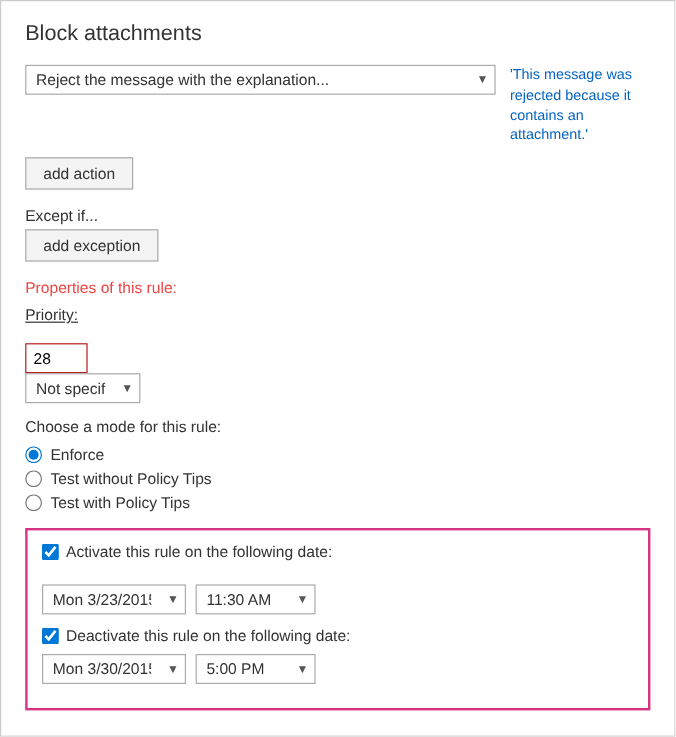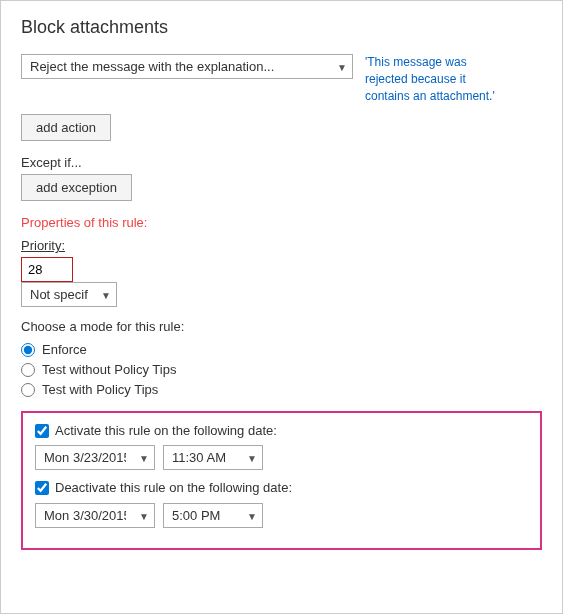--- a/index.html
+++ b/index.html
@@ -56,21 +56,21 @@
       position: absolute;
       right: 6px;
       top: 50%;
       transform: translateY(-50%);
       pointer-events: none;
       font-size: 10px;
       color: #555;
     }
 
     .main-select {
-      width: 332px;
+      width: 392px;
     }
 
     .link-text {
       color: #0563c1;
       font-size: 12px;
       line-height: 1.4;
       max-width: 140px;
       cursor: pointer;
       text-decoration: none;
     }
@@ -98,21 +98,21 @@
 
     .properties-title {
       margin-top: 14px;
       font-size: 13px;
       color: #ef4444;
       margin-bottom: 8px;
     }
 
     .priority-label {
       font-size: 13px;
-      margin-bottom: 4px;
+      margin-bottom: 16px;
       text-decoration: underline;
     }
 
     .priority-input {
       border: 1px solid #b91c1c;
       width: 52px;
       padding: 4px 6px;
       font-size: 13px;
       outline: none;
     }
@@ -180,21 +180,21 @@
       border: 2px solid #d63384;
       padding: 10px 12px;
       display: inline-block;
       width: 100%;
     }
 
     .activate-row {
       display: flex;
       align-items: center;
       gap: 6px;
-      margin-bottom: 7px;
+      margin-bottom: 20px;
     }
 
     .activate-row input[type="checkbox"] {
       width: 14px;
       height: 14px;
       cursor: pointer;
       accent-color: #0078d7;
     }
 
     .activate-label {

